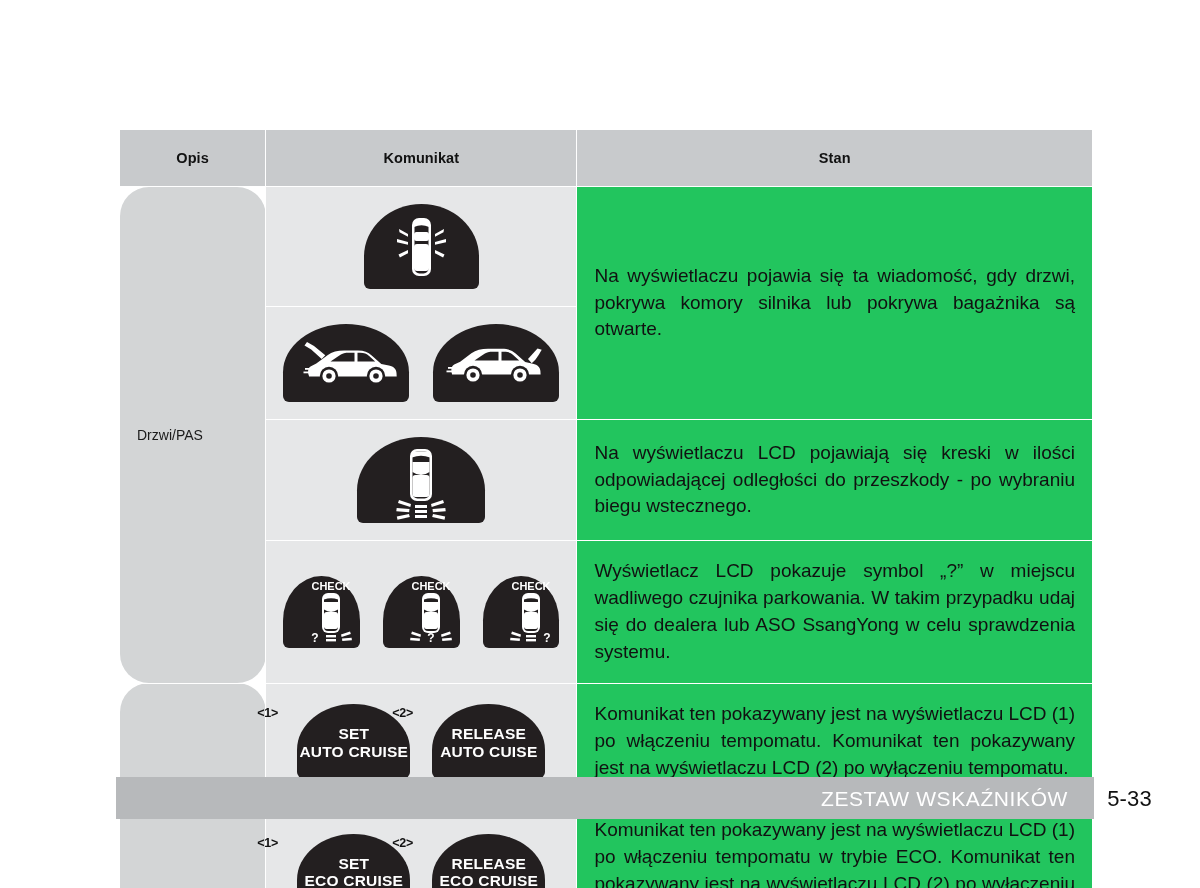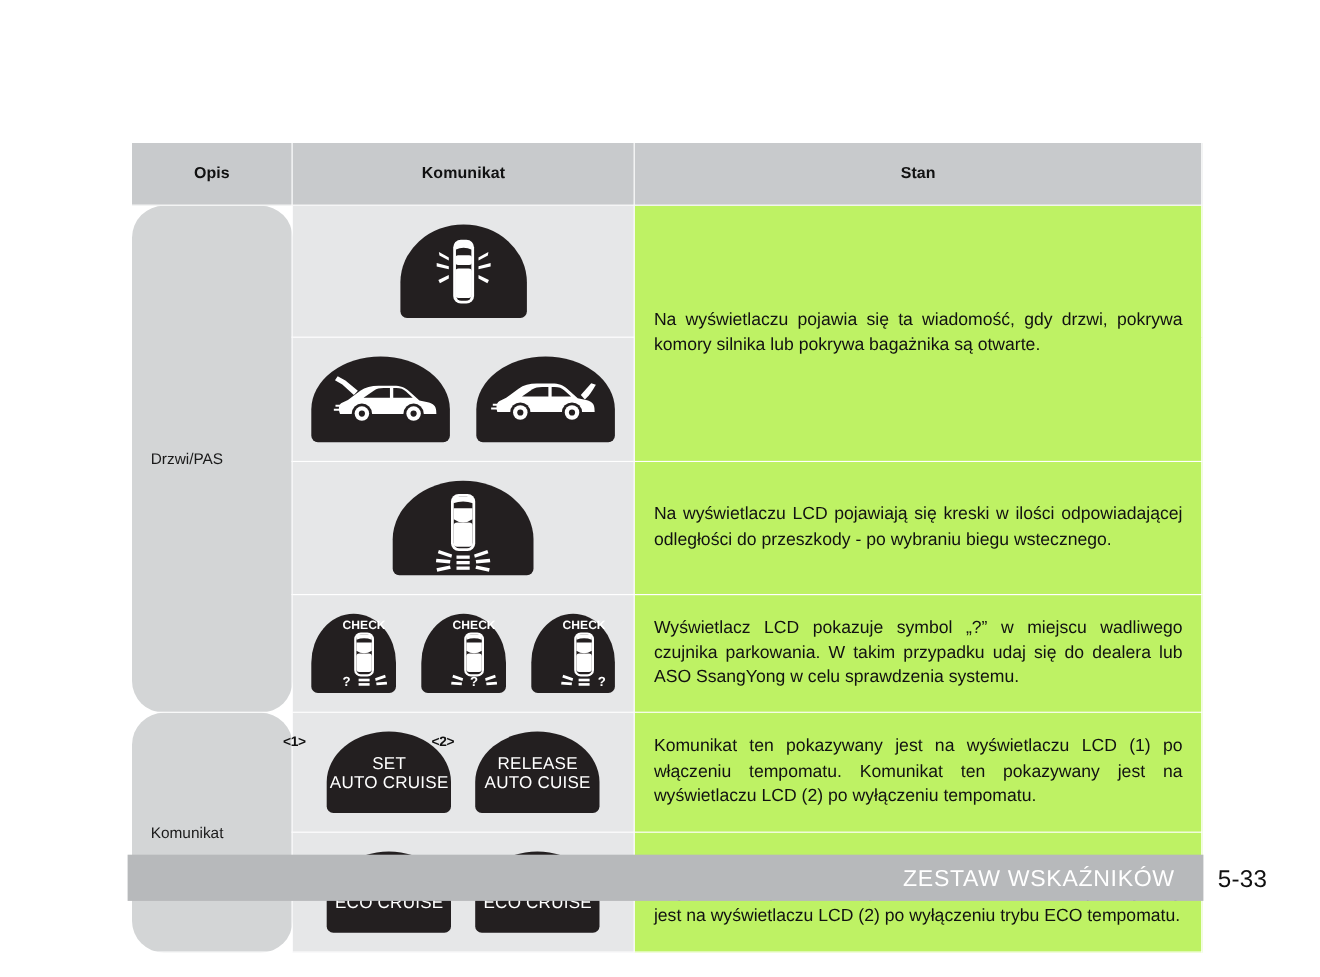--- a/index.html
+++ b/index.html
@@ -53,22 +53,22 @@
     text-align: left;
     width: 146px;
     border-radius: 29px;
   }
   td.msg-cell {
     background: #e6e7e8;
     text-align: center;
     width: 311px;
   }
   td.state-cell {
-    background: #bef264;
-    font-size: 16px;
+    background: #22c55e;
+    font-size: 19px;
     line-height: 1.42;
     color: #111;
     padding: 0 10px 0 11px;
     text-align: justify;
     text-justify: inter-word;
     vertical-align: middle;
   }
   td.state-cell .txt { display: block; }
 
   
@@ -98,21 +98,21 @@
     position: absolute;
     left: -40px;
     top: 2px;
     font-size: 12.5px;
     font-weight: bold;
     color: #111;
     letter-spacing: -0.3px;
   }
   .dome-text {
     color: #fff;
-    font-weight: normal;
+    font-weight: bold;
     text-align: center;
     line-height: 1.12;
     letter-spacing: .2px;
     position: absolute;
     left: 0; right: 0;
     top: 50%;
     transform: translateY(-46%);
     font-size: 15.5px;
   }
   .cell-pad { padding: 6px 0 5px; }

